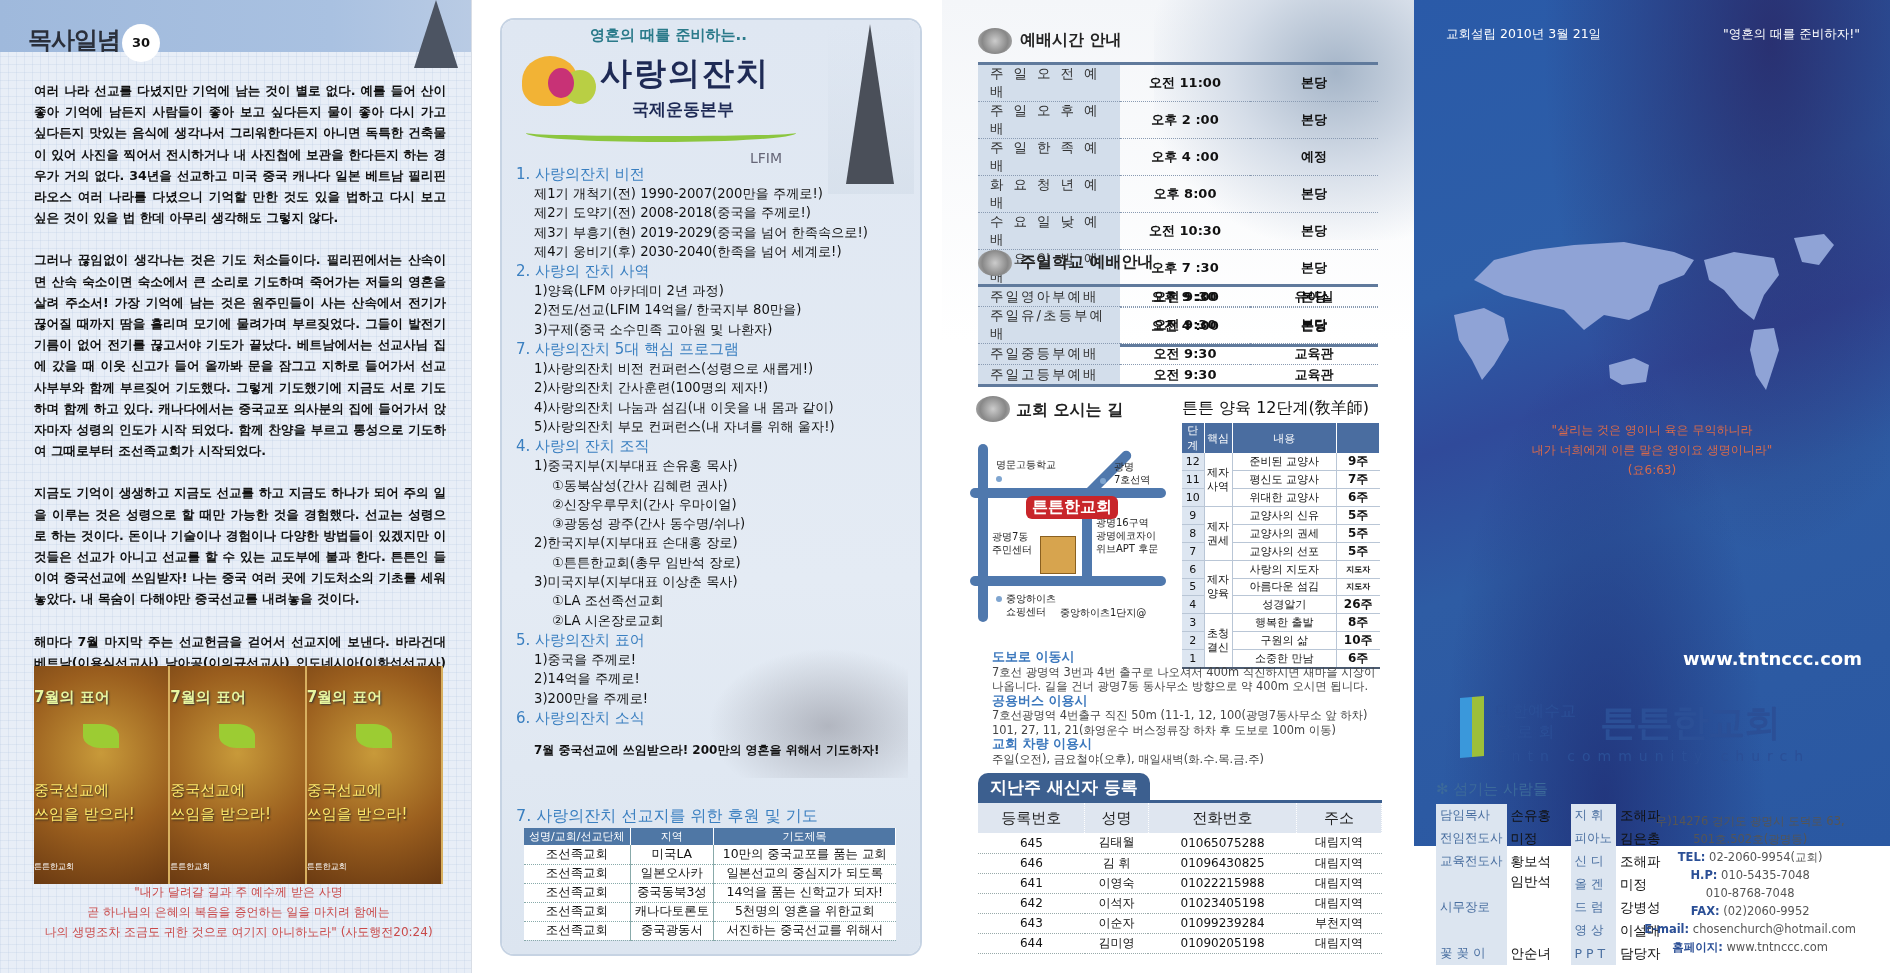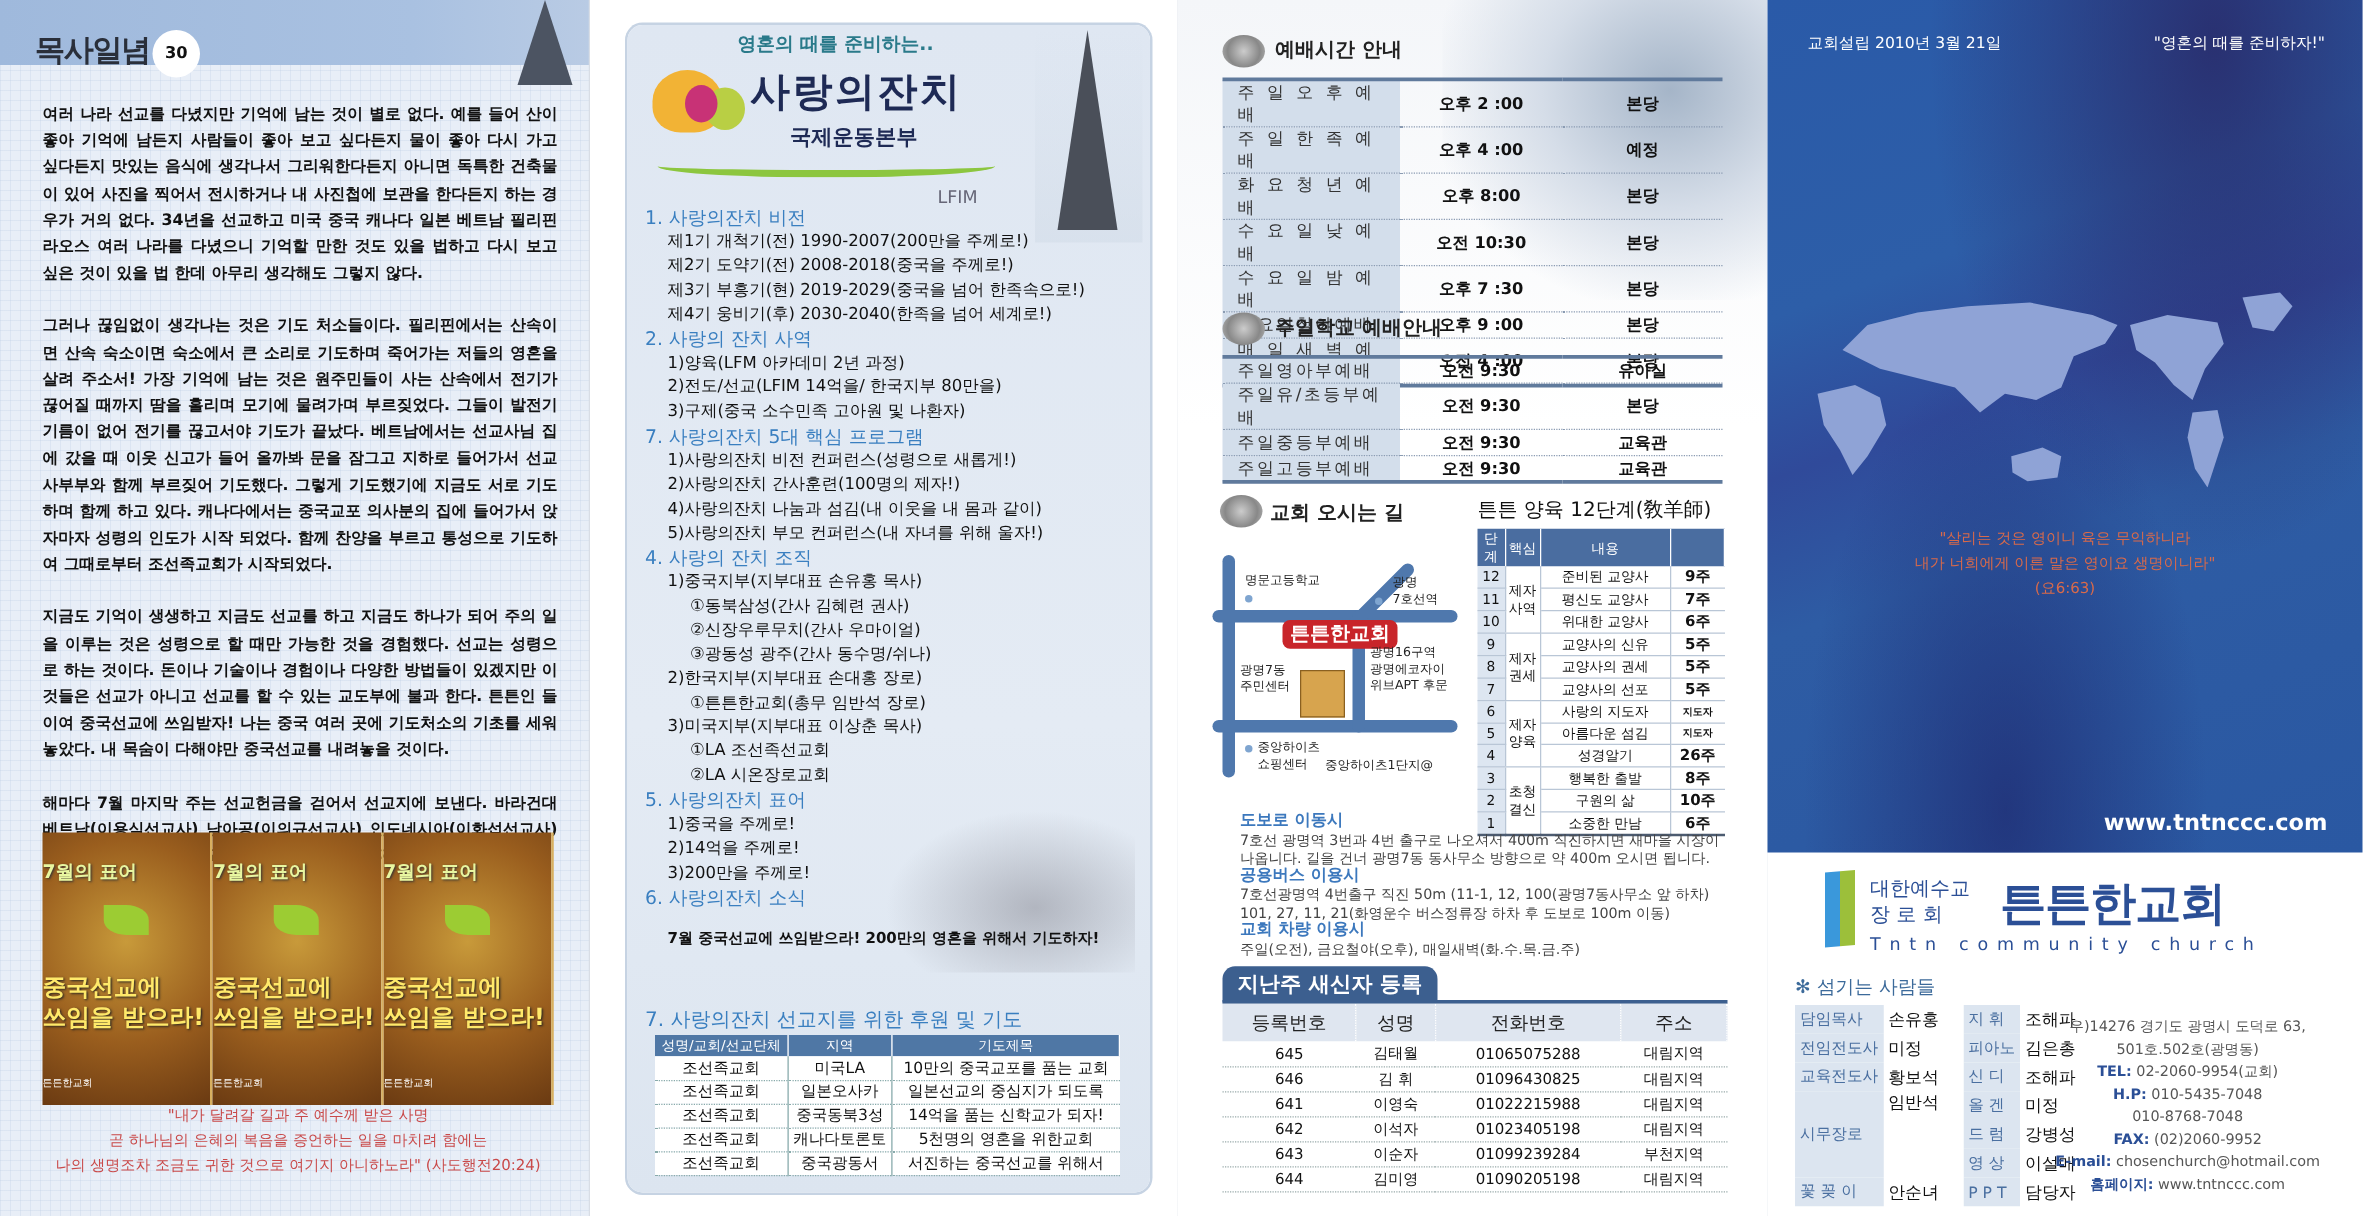--- a/index.html
+++ b/index.html
@@ -10,21 +10,21 @@
 .p1-head{position:absolute;left:0;top:0;width:472px;height:52px;background:linear-gradient(90deg,#9fb9dc 0%,#a9c1e1 70%,#b9cbe4 100%)}
 .p1-title{position:absolute;left:28px;top:24px;font-size:24px;font-weight:bold;color:#2a2f3a;letter-spacing:-1px}
 .p1-num{position:absolute;left:122px;top:24px;width:38px;height:38px;border-radius:50%;background:#fff;font-size:13px;font-weight:bold;text-align:center;line-height:38px}
 .tower{position:absolute;right:14px;top:0;width:0;height:0;border-left:22px solid transparent;border-right:22px solid transparent;border-bottom:68px solid #4c5462}
 .p1-body{position:absolute;left:34px;top:80px;width:412px;font-size:12.6px;line-height:21.2px;text-align:justify;font-weight:600}
 .p1-body p{margin-bottom:21px}
 .posters{position:absolute;left:34px;top:666px;width:409px;height:218px;display:flex}
 .poster{flex:1;background:radial-gradient(circle at 50% 40%,#c89a3a 0%,#9a5e1e 55%,#6a3a12 100%);border-right:2px solid #d8b060;position:relative;}
 .poster .t1{position:absolute;top:22px;width:100%;font-size:15px;font-weight:bold;color:#e8f6a0;text-shadow:1px 1px 2px #333}
 .poster .leaf{position:absolute;top:58px;left:50%;margin-left:-18px;width:36px;height:24px;background:#9ccc33;border-radius:0 50% 0 50%}
-.poster .t2{position:absolute;top:112px;width:100%;font-size:19px;font-weight:bold;color:#ffe96a;text-shadow:1px 1px 2px #222;line-height:24px}
+.poster .t2{position:absolute;top:112px;width:100%;font-size:15px;font-weight:normal;color:#ffe96a;text-shadow:1px 1px 2px #222;line-height:24px}
 .poster .t3{position:absolute;bottom:12px;width:100%;font-size:8px;color:#fff}
 .verse1{position:absolute;left:34px;top:882px;width:409px;text-align:center;font-size:12px;line-height:20px;color:#c94a4a}
 
 #p2{left:472px;width:470px;background:#fff}
 .p2-card{position:absolute;left:30px;top:20px;width:418px;height:934px;border-radius:12px;background:linear-gradient(180deg,#dfe7f2 0%,#e4ebf4 60%,#dce5f0 100%);box-shadow:0 0 0 2px #c6d3e3}
 .lfim-top{position:absolute;left:40px;top:6px;font-size:15px;color:#2a7a8a;font-weight:bold}
 .heart1{position:absolute;left:20px;top:36px;width:56px;height:50px;background:#f2b335;border-radius:50% 50% 40% 40%}
 .heart2{position:absolute;left:46px;top:48px;width:26px;height:30px;background:#c83276;border-radius:50%}
 .heart3{position:absolute;left:62px;top:50px;width:32px;height:34px;background:#b9cf44;border-radius:50%}
 .lfim-title{position:absolute;left:98px;top:32px;font-size:32px;font-weight:bold;color:#1e2a55;letter-spacing:2px}
@@ -72,21 +72,21 @@
 .t12 td.ws{font-size:8px}
 .dir{position:absolute;left:50px;top:650px;width:385px;font-size:11.4px;line-height:14.5px;color:#444}
 .dir .dh{color:#3c78bd;font-size:13px;font-weight:bold}
 .newtab{position:absolute;left:36px;top:773px;background:#3c5f8f;color:#fff;font-size:17px;font-weight:bold;padding:3px 12px;border-radius:10px 10px 0 0}
 .newline{position:absolute;left:36px;top:800px;width:404px;height:3px;background:#3c5f8f}
 .tnew{position:absolute;left:36px;top:803px;width:404px;font-size:12px}
 .tnew th{background:#dfe6f0;height:30px;font-size:15px;font-weight:normal;color:#222;border-right:1px dotted #fff}
 .tnew td{text-align:center;height:20px;border-bottom:1px dotted #9aa}
 
 #p4{left:1414px;width:476px;background:#fff}
-.cover{position:absolute;left:0;top:0;width:476px;height:682px;background:linear-gradient(160deg,#2a5aa8 0%,#2d5ea8 30%,#304a9a 45%,#2e5ca4 60%,#2a58a2 100%)}
+.cover{position:absolute;left:0;top:0;width:476px;height:846px;background:linear-gradient(160deg,#2a5aa8 0%,#2d5ea8 30%,#304a9a 45%,#2e5ca4 60%,#2a58a2 100%)}
 .cover:after{content:"";position:absolute;left:0;top:0;width:100%;height:100%;background:radial-gradient(ellipse at 75% 5%,rgba(40,30,90,.7),rgba(0,0,0,0) 45%),radial-gradient(ellipse at 40% 95%,rgba(30,40,110,.7),rgba(0,0,0,0) 40%)}
 .est{position:absolute;left:32px;top:26px;font-size:12.5px;color:#fff;z-index:2}
 .slogan{position:absolute;right:30px;top:26px;font-size:12.5px;color:#fff;z-index:2}
 .world{position:absolute;left:20px;top:190px;width:440px;height:200px;z-index:2}
 .verse2{position:absolute;left:0;width:476px;top:420px;text-align:center;font-size:12px;line-height:20px;color:#d96a4a;z-index:2}
 .url{position:absolute;right:28px;top:648px;font-size:18px;font-weight:bold;color:#fff;z-index:2}
 .logo-mark{position:absolute;left:46px;top:697px;width:24px;height:60px;background:linear-gradient(90deg,#3a98db 50%,#9cbf3a 50%);transform:skewY(-5deg)}
 .logo-small{position:absolute;left:82px;top:700px;font-size:16px;color:#2b4f96;line-height:21px}
 .logo-big{position:absolute;left:186px;top:698px;font-size:37px;font-weight:bold;color:#2b4f96;letter-spacing:-1px}
 .logo-en{position:absolute;left:82px;top:748px;font-size:14px;color:#2b4f96;letter-spacing:7px}
@@ -228,20 +228,25 @@
   </div>
 </section>
 <div class="fold" style="left:942px"></div>
 
 <section class="panel" id="p3">
   <div class="cloud"></div>
   <span class="ico" style="left:36px;top:28px"></span>
   <span class="h3" style="left:78px;top:30px">예배시간 안내</span>
   <table class="sched" style="top:62px">
     <tbody>
+        <tr>
+          <td class="k">주일오전예배</td>
+          <td class="v">오전 11:00</td>
+          <td class="l">본당</td>
+        </tr>
     <tr>
           <td class="k">주일오후예배</td>
           <td class="v">오후 2 :00</td>
           <td class="l">본당</td>
         </tr>
     <tr>
           <td class="k">주일한족예배</td>
           <td class="v">오후 4 :00</td>
           <td class="l">예정</td>
         </tr>

